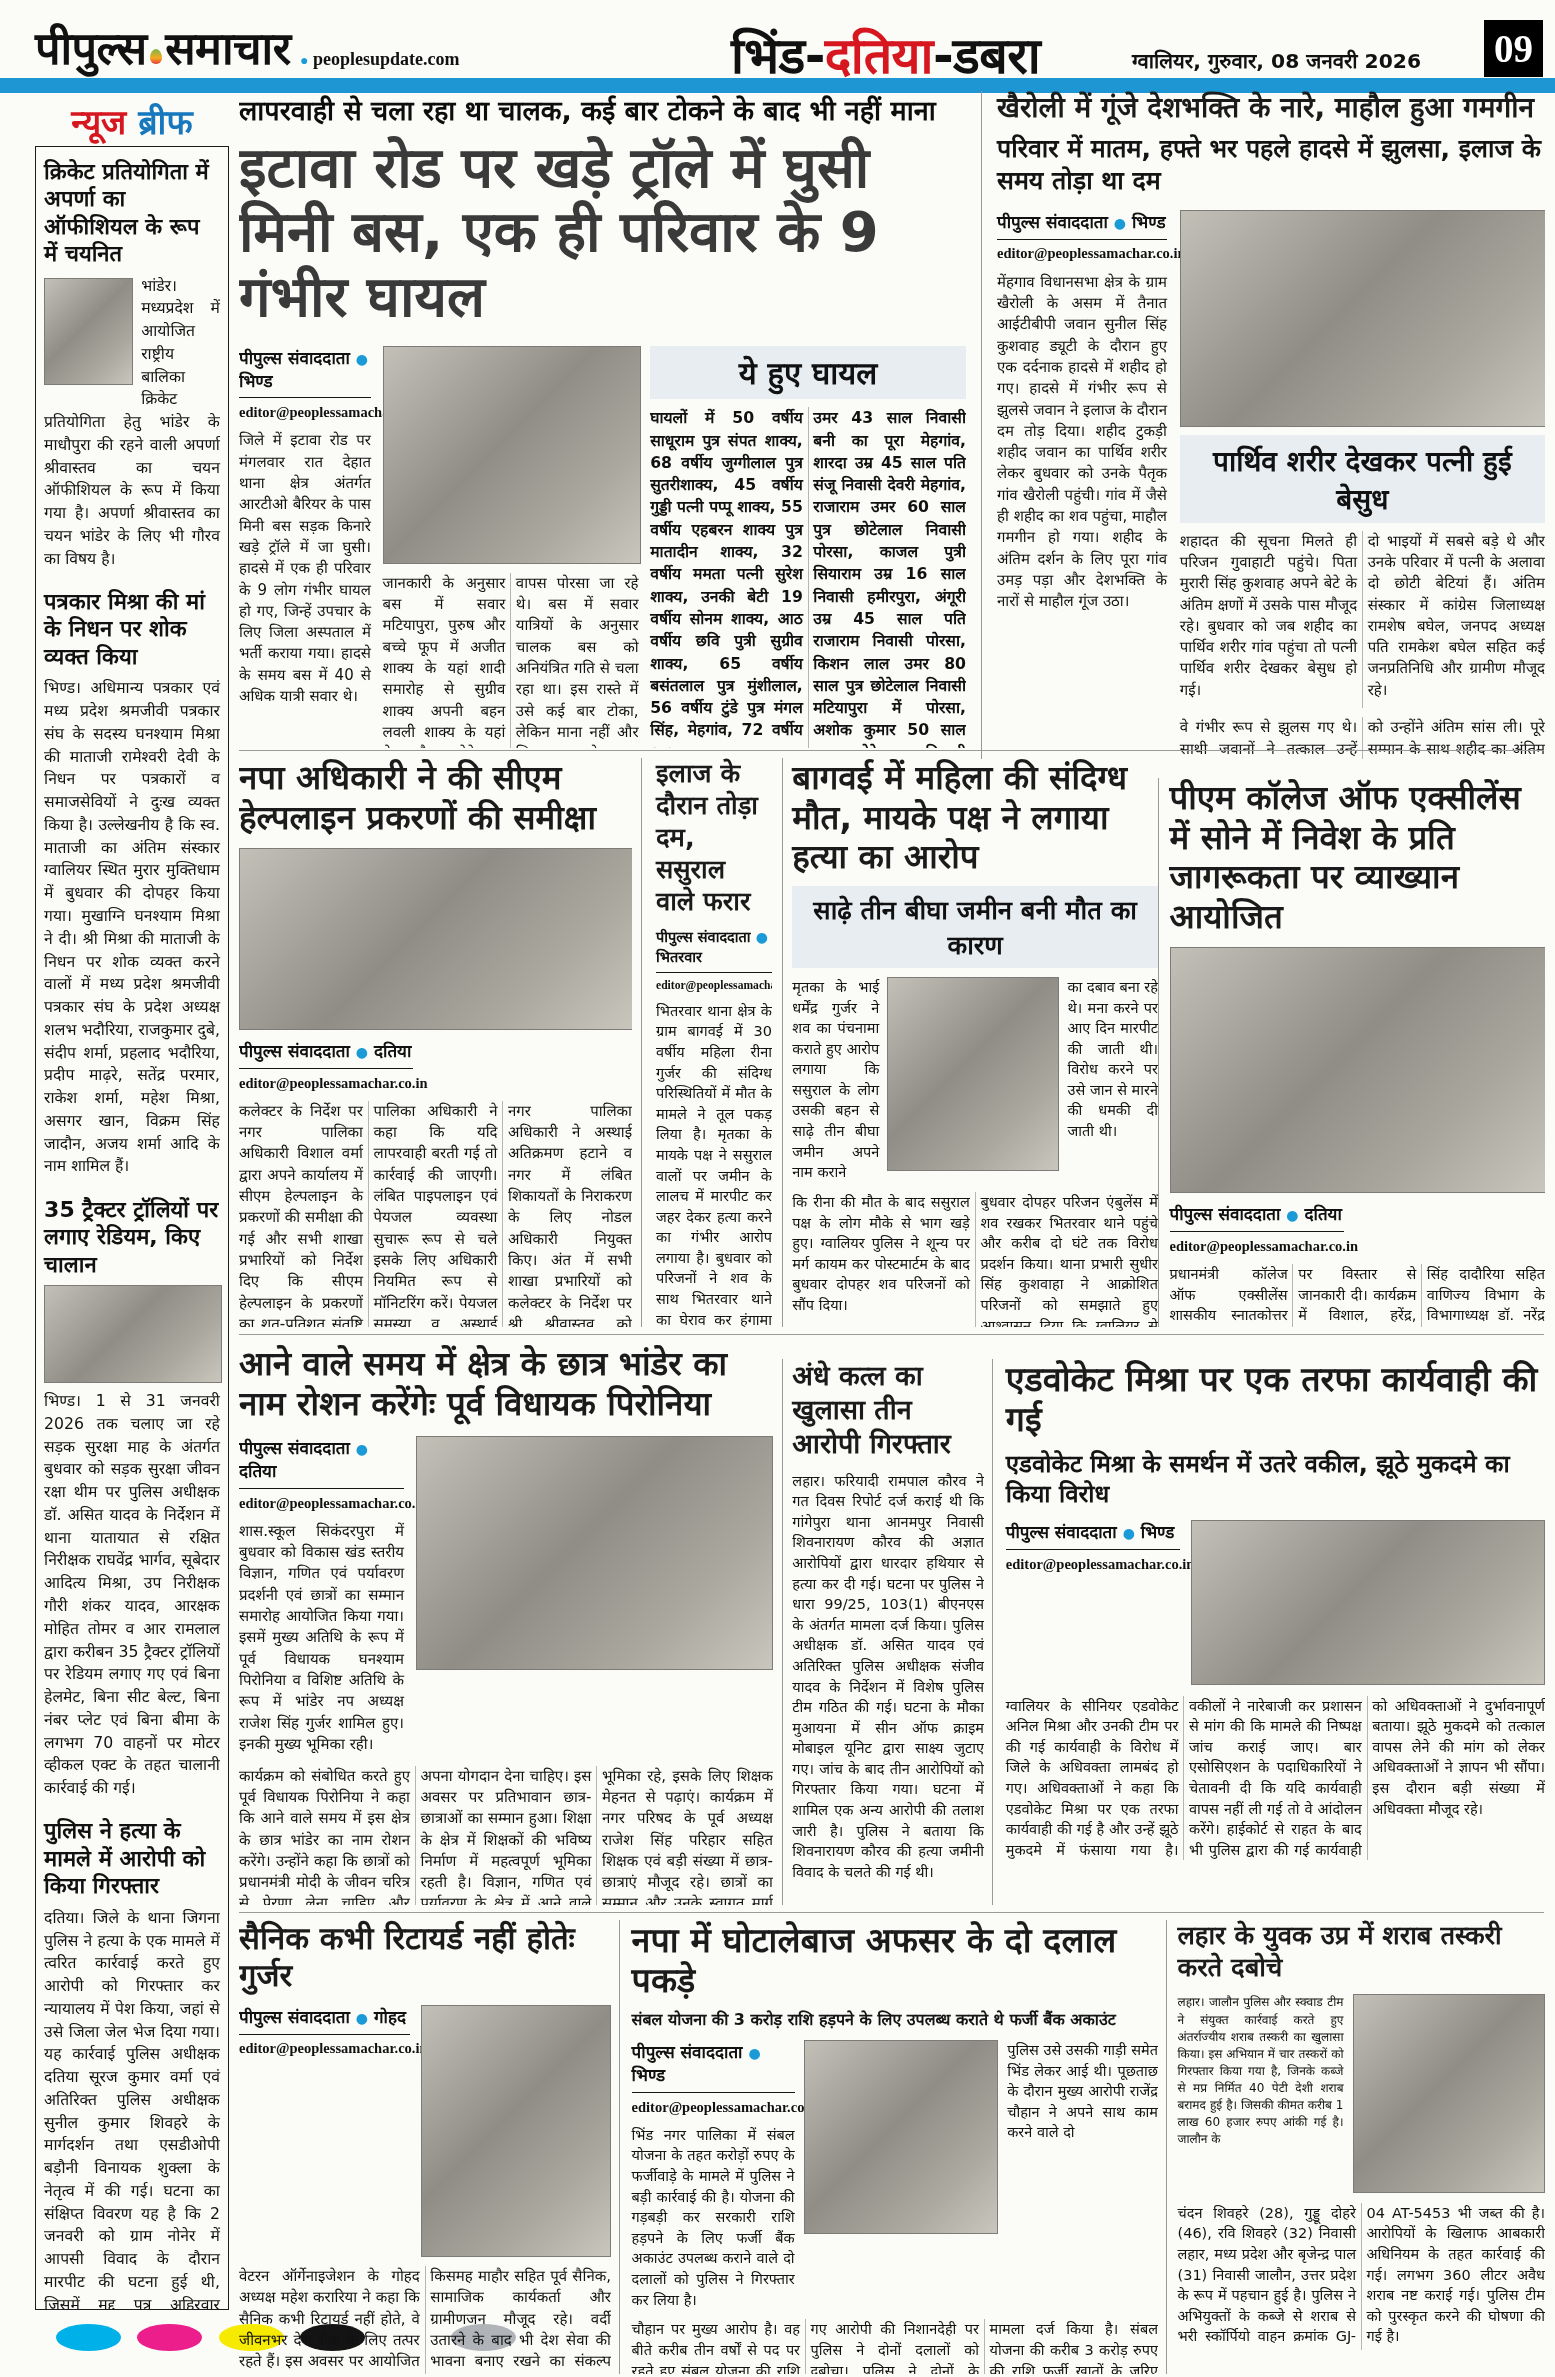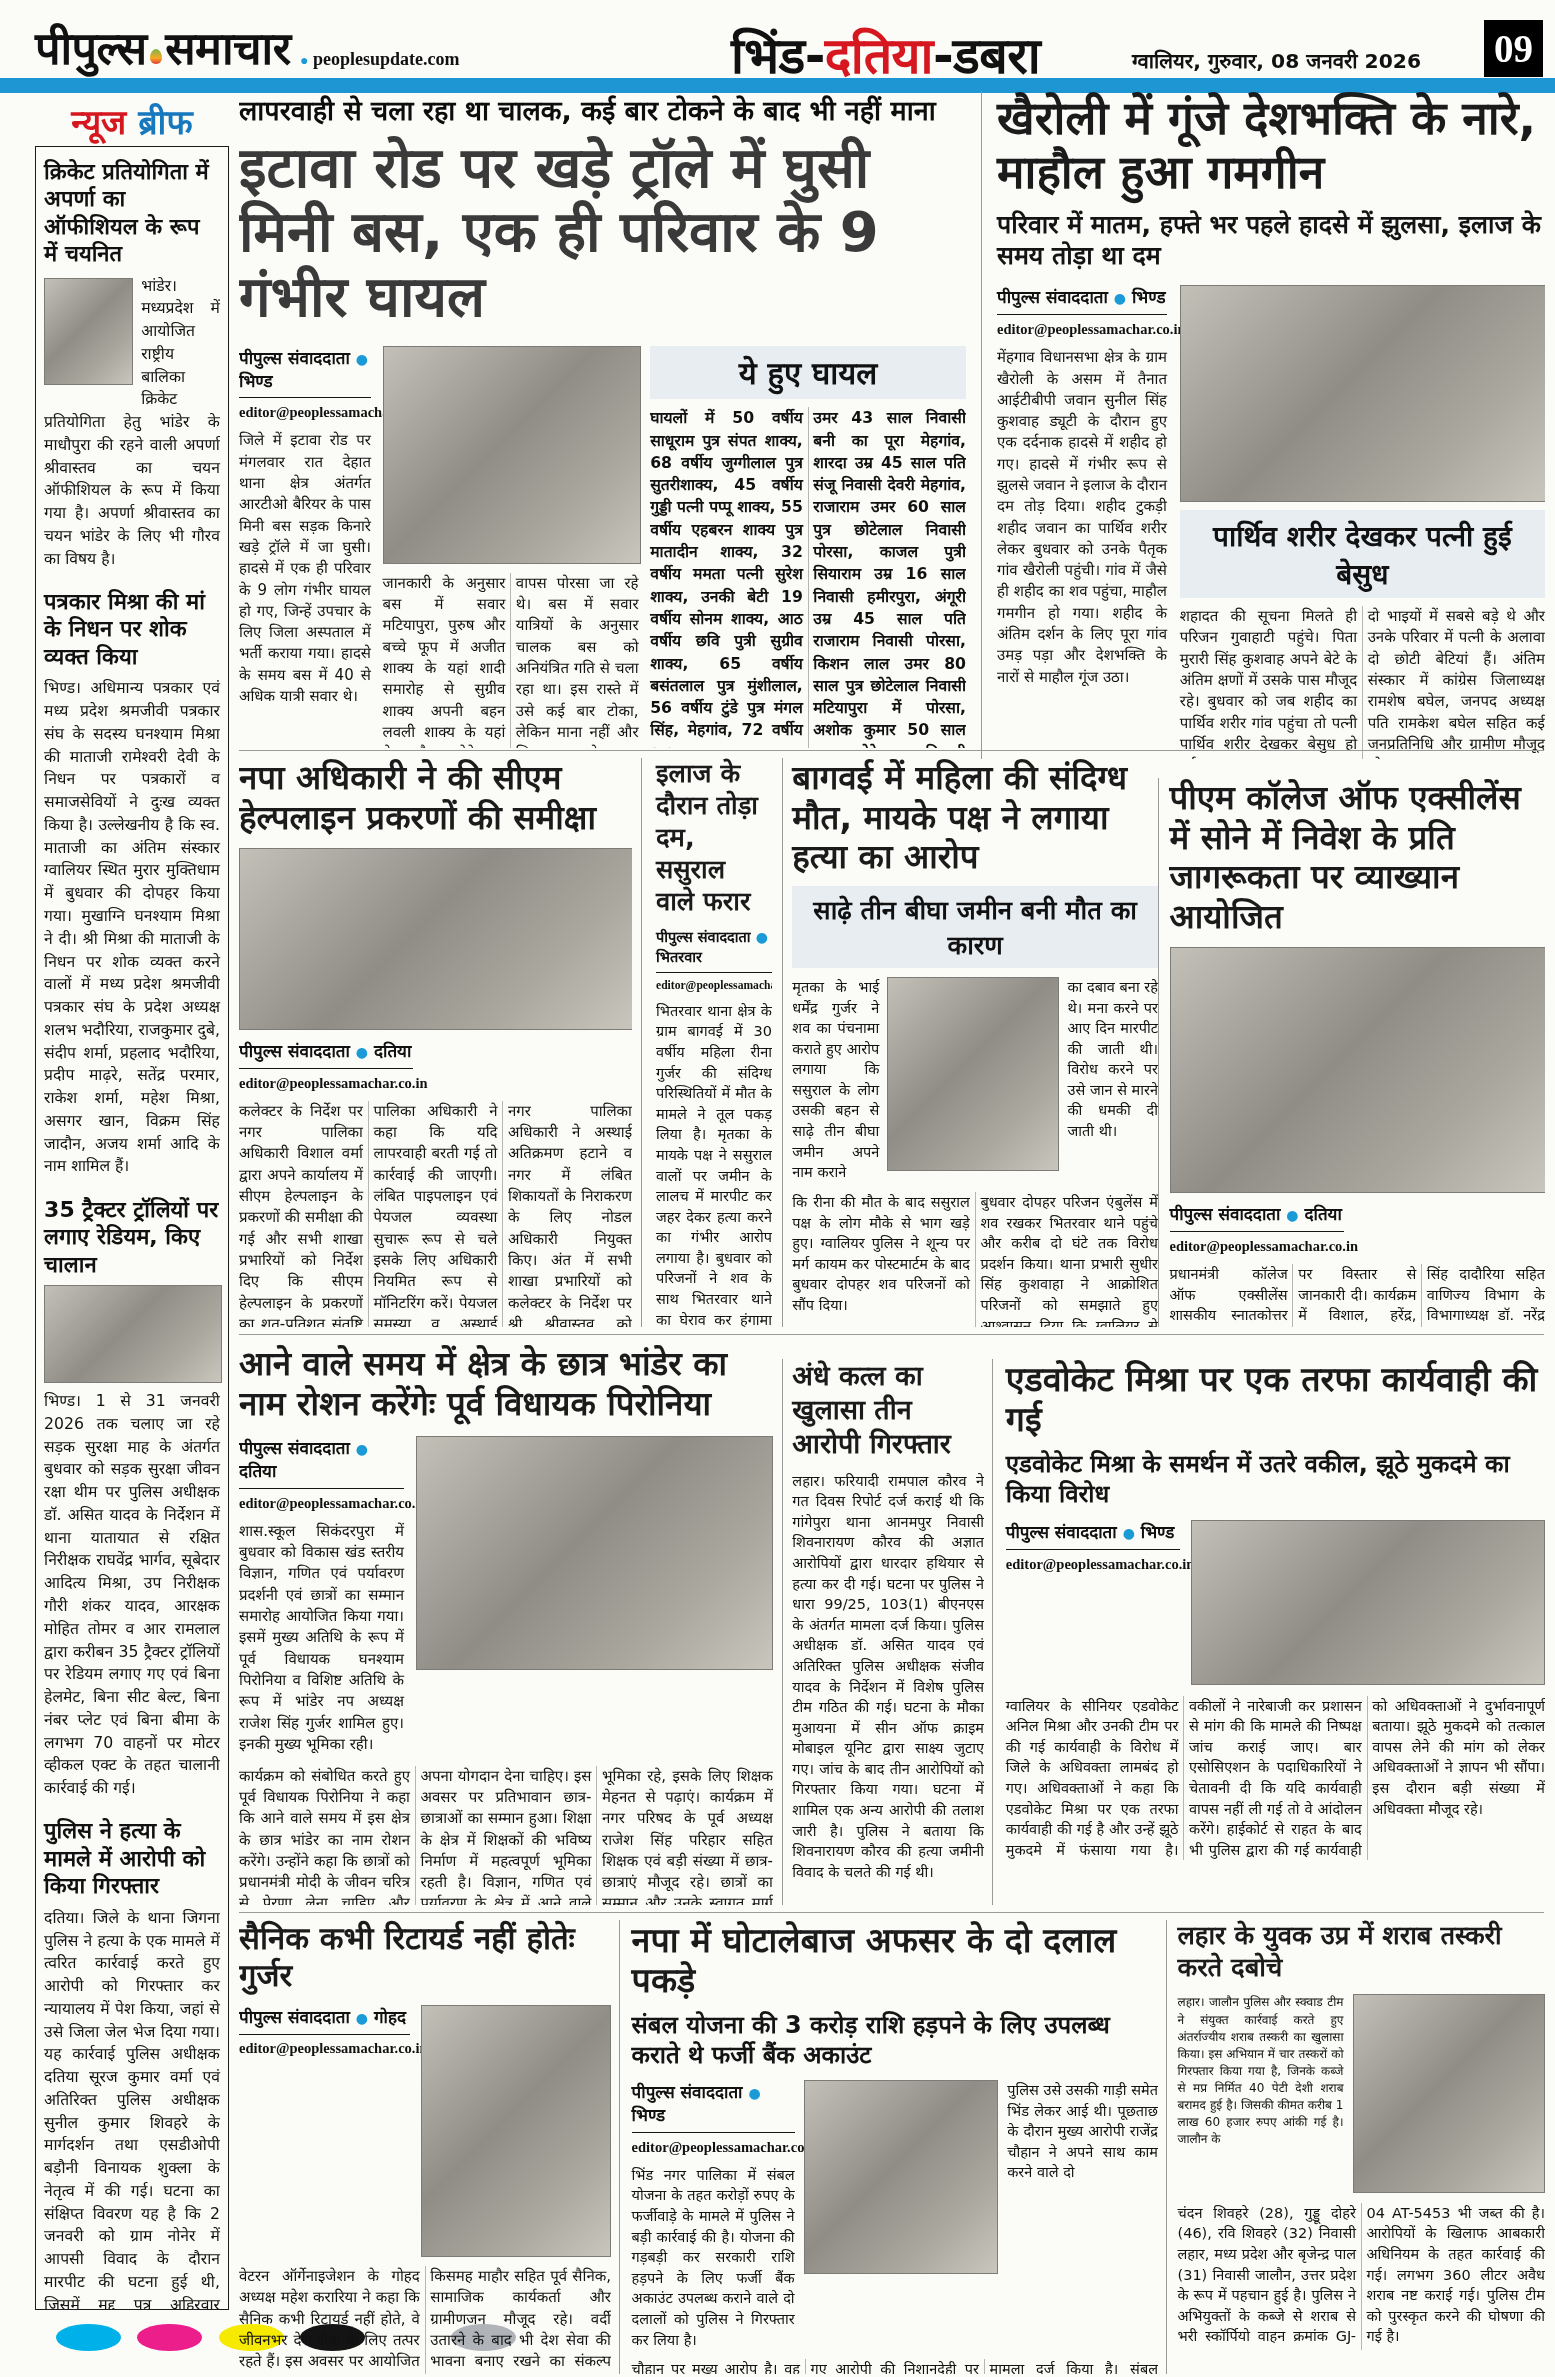--- a/index.html
+++ b/index.html
@@ -26,21 +26,21 @@
   .row{display:flex;}
   .byline{font-size:17px;font-weight:700;border-bottom:1.7px solid #161616;padding-bottom:5.8px;margin-bottom:5.8px;}
   .bdot{color:#1a9ad6;font-size:14px;}
   .email{font-family:"Liberation Serif","DejaVu Serif",serif;font-weight:700;font-size:14.5px;margin-bottom:9.3px;}
   .body{font-size:15px;line-height:1.42;text-align:justify;margin:0;}
   .cols2{column-count:2;column-gap:10.5px;column-rule:0.6px solid #b5b5b5;font-size:15px;line-height:1.42;text-align:justify;}
   .cols3{column-count:3;column-gap:10.5px;column-rule:0.6px solid #b5b5b5;font-size:15px;line-height:1.42;text-align:justify;}
   .cols2 p,.cols3 p{margin:0 0 7px 0;}
   .kicker{font-size:27px;font-weight:800;color:#0d0d0d;}
   .hl-xl{font-size:56px;font-weight:800;color:#3a3a3a;line-height:1.15;margin:8.1px 0 0 0;}
-  .hl-lg{font-size:46px;font-weight:800;color:#1b1b1b;line-height:1.18;margin:0;}
+  .hl-lg{font-size:28px;font-weight:800;color:#1b1b1b;line-height:1.18;margin:0;}
   .hl-md{font-size:33px;font-weight:800;color:#1b1b1b;line-height:1.2;margin:0;}
   .hl-sm{font-size:25.6px;font-weight:800;color:#1b1b1b;line-height:1.25;margin:0;}
   .subhead{font-size:25px;font-weight:700;color:#141414;line-height:1.25;margin-top:9.3px;}
   .band{background:#e8edf2;text-align:center;font-weight:800;padding:5.8px 3.5px;}
   .boxband-title{font-size:31px;}
   .inner-h{font-size:23px;font-weight:800;text-align:center;margin:11.6px 0;line-height:1.25;}
   .clip{overflow:hidden;}
   
   .nb-title{left:35px;top:98px;width:194px;text-align:center;font-size:34px;font-weight:800;}
   .nb-title .red{color:#d6171f;}
@@ -251,21 +251,21 @@
     </div>
     <div class="photo" style="flex:1;height:250px;"></div>
   </div>
   <div class="cols2" style="margin-top:9.3px;">
     <p>वेटरन ऑर्गेनाइजेशन के गोहद अध्यक्ष महेश करारिया ने कहा कि सैनिक कभी रिटायर्ड नहीं होते, वे जीवनभर देश सेवा के लिए तत्पर रहते हैं। इस अवसर पर आयोजित स्वागत समारोह में सूबेदार मेजर प्रजापति, सुबेदार विजेंद्र सिंह गुर्जर (फौजी), पुखराज भंटेले, किसमह माहौर सहित पूर्व सैनिक, सामाजिक कार्यकर्ता और ग्रामीणजन मौजूद रहे। वर्दी उतारने के बाद भी देश सेवा की भावना बनाए रखने का संकल्प लिया। इंडियन आर्मी में सेवा के दौरान उन्होंने अनेक अभियानों में हिस्सा लिया।</p>
   </div>
 </div>
 
 <div class="abs clip" style="left:619px;top:1920px;width:539px;height:454px;border-left:0.6px solid #999;padding-left:11.6px;">
   <h2 class="hl-lg" style="font-size:34px;">नपा में घोटालेबाज अफसर के दो दलाल पकड़े</h2>
-  <div class="subhead" style="font-size:24px;">संबल योजना की 3 करोड़ राशि हड़पने के लिए उपलब्ध कराते थे फर्जी बैंक अकाउंट</div>
+  <div class="subhead" style="font-size:16px;">संबल योजना की 3 करोड़ राशि हड़पने के लिए उपलब्ध कराते थे फर्जी बैंक अकाउंट</div>
   <div class="row" style="gap:9.3px;margin-top:10.5px;">
     <div style="width:163px;flex:none;">
       <div class="byline"><span>पीपुल्स संवाददाता</span> <span class="bdot">●</span> <span>भिण्ड</span></div>
       <div class="email">editor@peoplessamachar.co.in</div>
       <p class="body" style="font-size:14.5px;">भिंड नगर पालिका में संबल योजना के तहत करोड़ों रुपए के फर्जीवाड़े के मामले में पुलिस ने बड़ी कार्रवाई की है। योजना की गड़बड़ी कर सरकारी राशि हड़पने के लिए फर्जी बैंक अकाउंट उपलब्ध कराने वाले दो दलालों को पुलिस ने गिरफ्तार कर लिया है।</p>
     </div>
     <div class="photo" style="width:192px;height:192px;flex:none;"></div>
     <p class="body" style="flex:1;font-size:14.5px;">पुलिस उसे उसकी गाड़ी समेत भिंड लेकर आई थी। पूछताछ के दौरान मुख्य आरोपी राजेंद्र चौहान ने अपने साथ काम करने वाले दो</p>
   </div>
   <div class="cols3" style="margin-top:9.3px;font-size:14.5px;">

